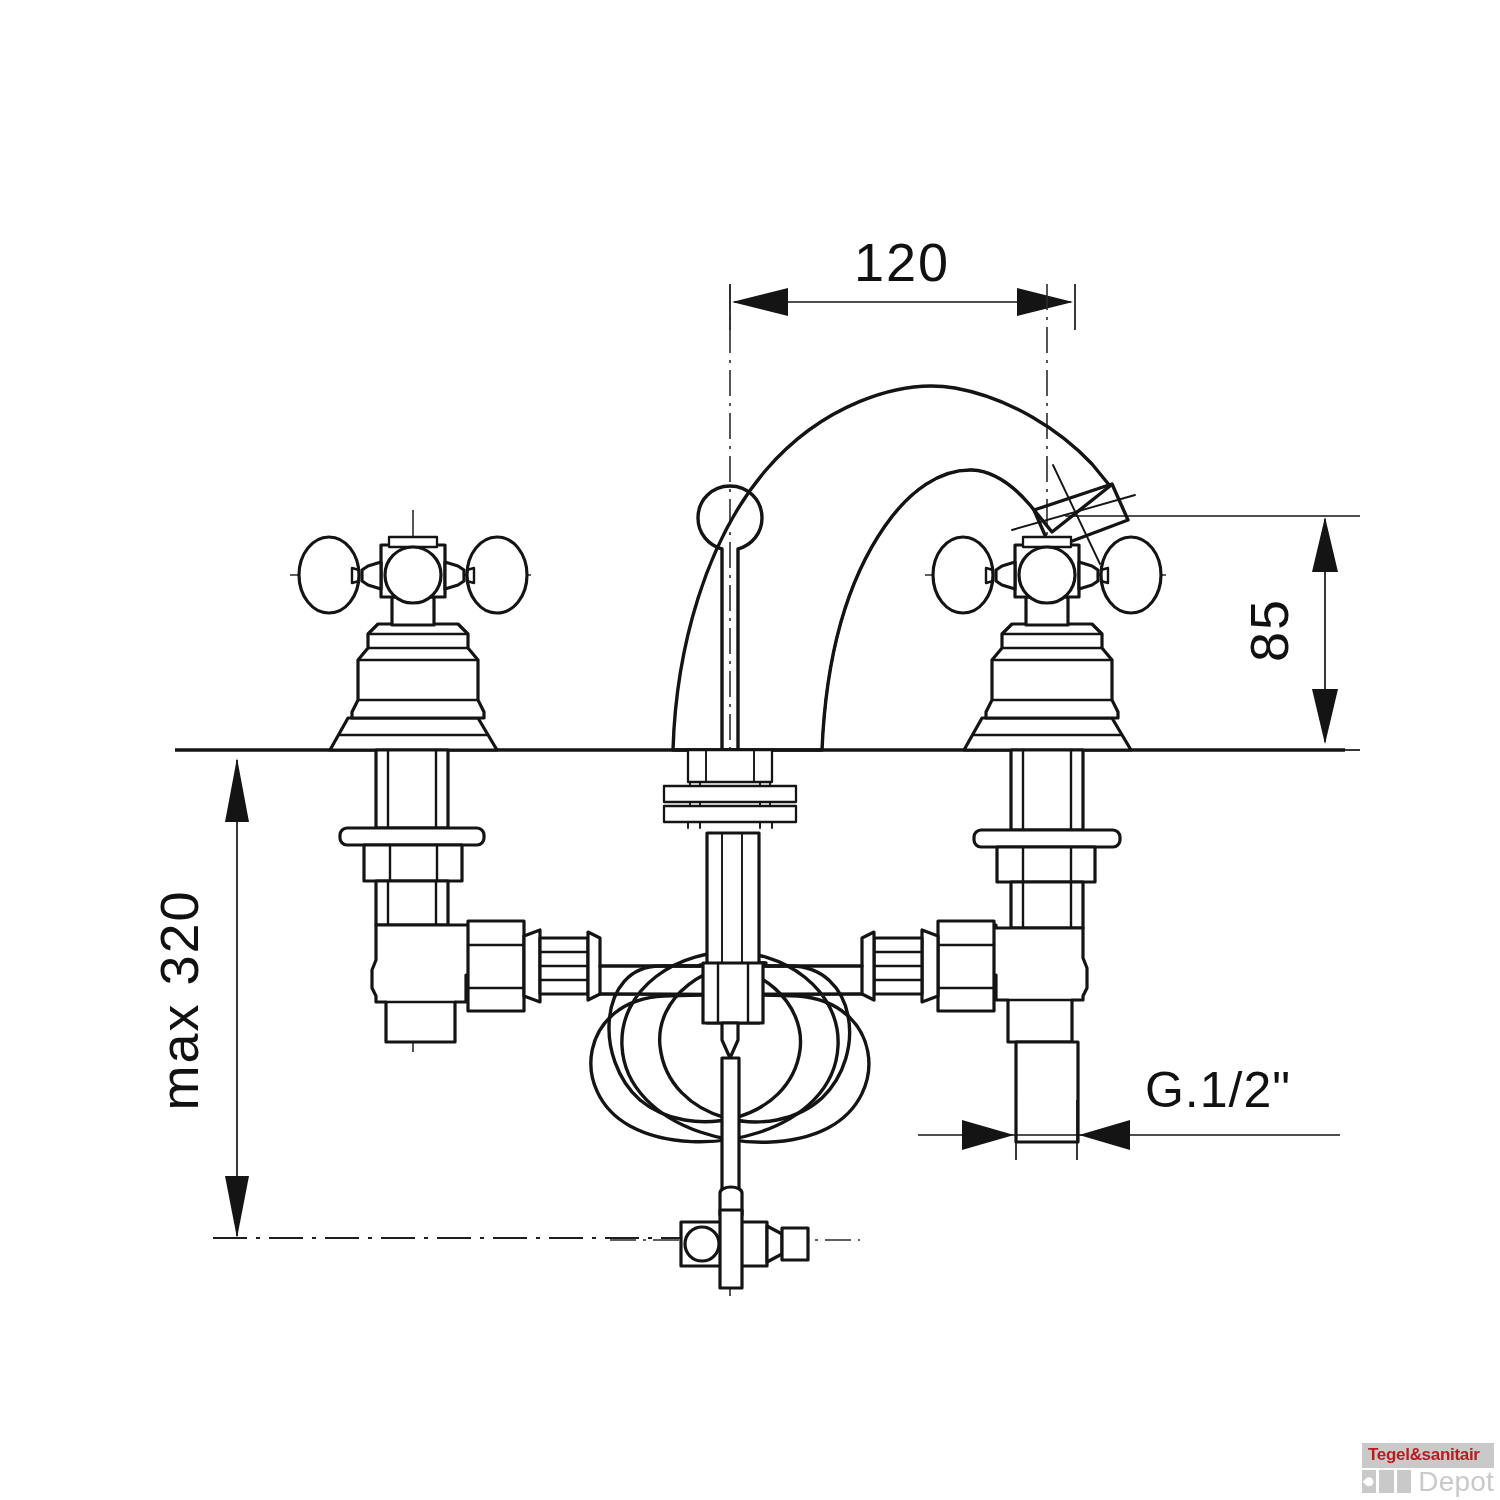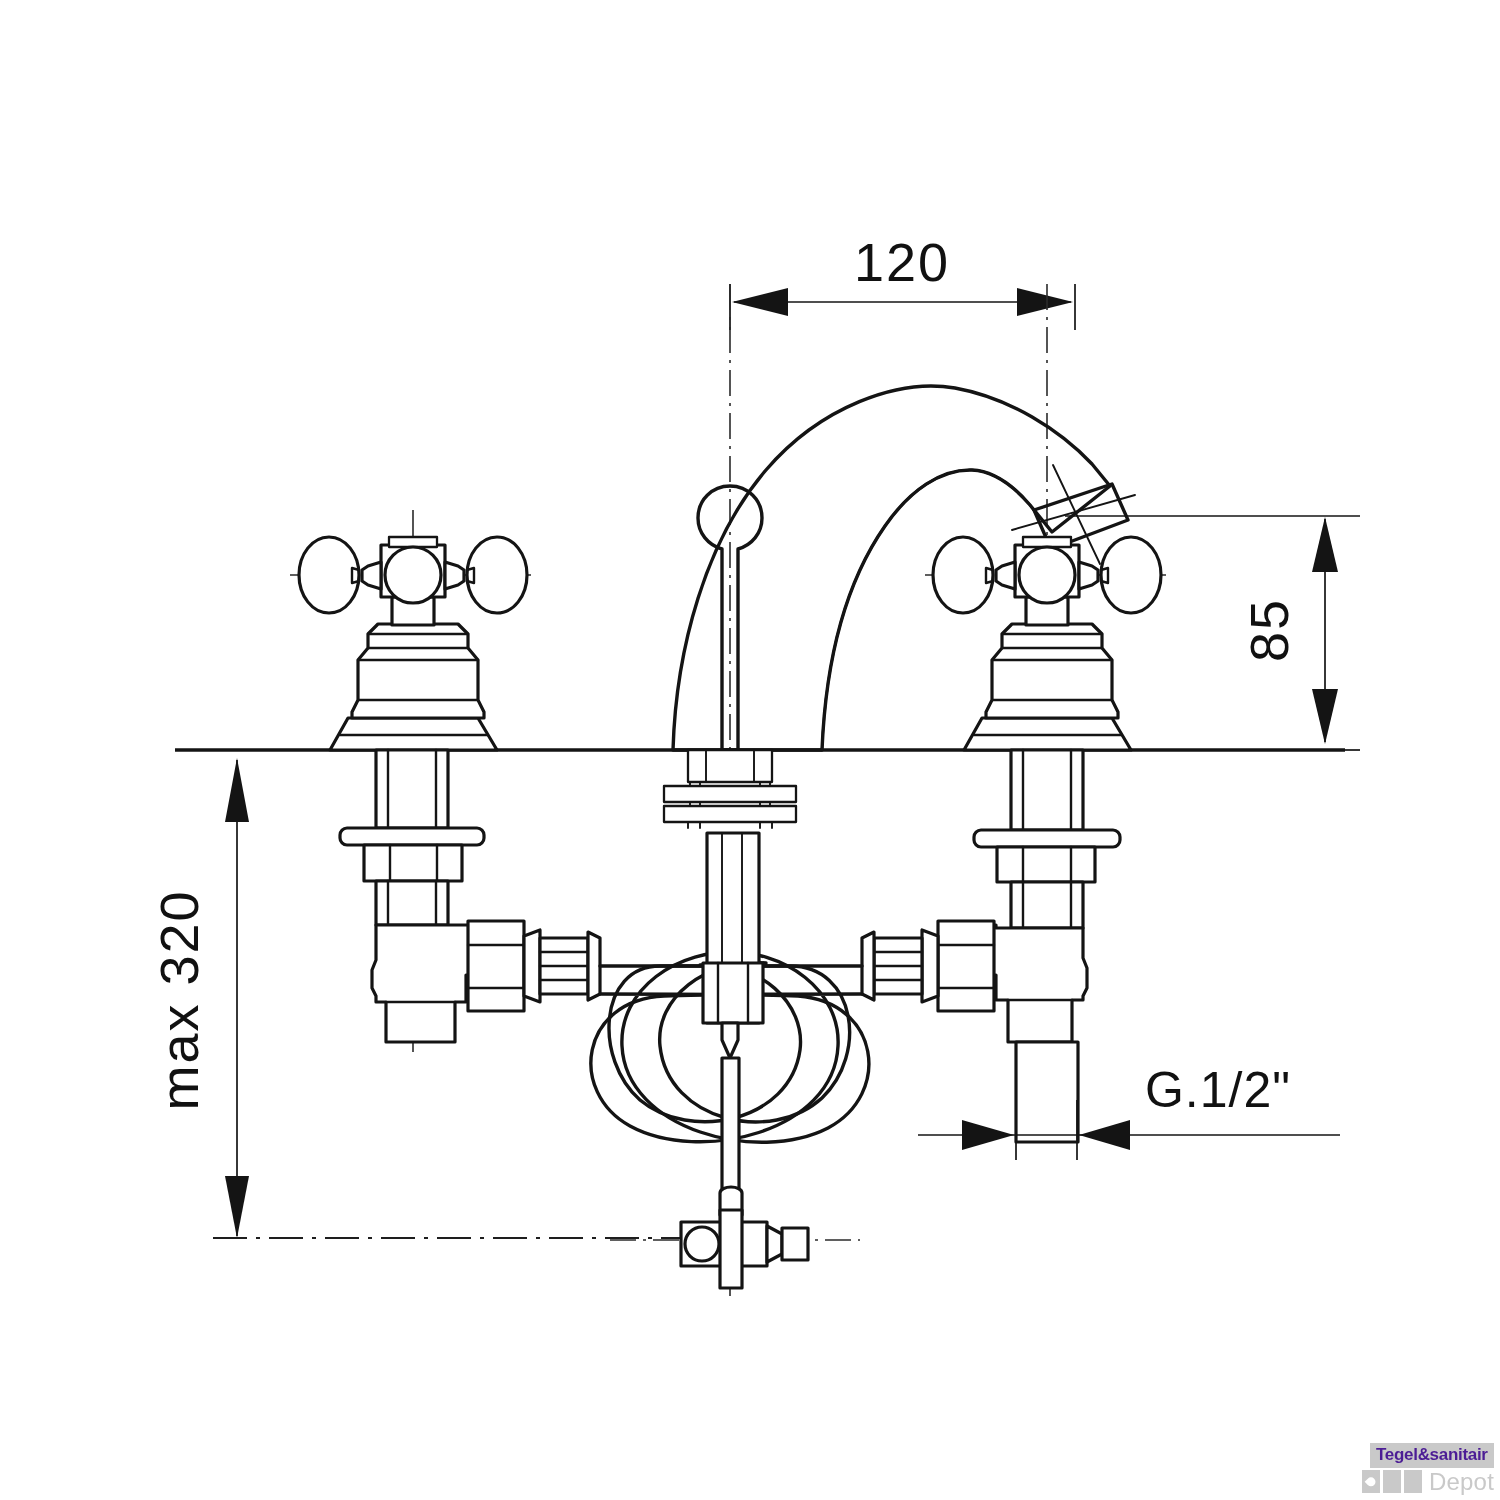--- a/index.html
+++ b/index.html
@@ -106,29 +106,28 @@
   
   #watermark {
     position: absolute;
     left: 1362px;
     top: 1443px;
     width: 132px;
     user-select: none;
   }
   #watermark .wm-bar {
     background: #c9c9c9;
-    color: #4c1d95;
+    color: #b91c1c;
     font-family: "Liberation Sans", sans-serif;
     font-weight: bold;
     font-size: 17px;
     line-height: 22px;
     padding: 1px 5px 2px 6px;
     letter-spacing: -0.3px;
     white-space: nowrap;
-    margin-left: 8px;
   }
   #watermark .wm-row {
     display: flex;
     align-items: stretch;
     margin-top: 2px;
   }
   #watermark .wm-sq {
     width: 23px;
     height: 23px;
     background: #c9c9c9;
@@ -141,21 +140,21 @@
     top: 50%;
     transform: translate(-50%, -52%) rotate(-45deg);
     width: 9px;
     height: 9px;
     background: #ffffff;
     border-radius: 0 50% 50% 50%;
   }
   #watermark .wm-depot {
     color: #c9c9c9;
     font-family: "Liberation Sans", sans-serif;
-    font-size: 24px;
+    font-size: 28px;
     line-height: 23px;
     margin-left: 4px;
     letter-spacing: 0.2px;
   }
 </style>
 </head>
 <body>
 
 <div id="drawing-root">
 

